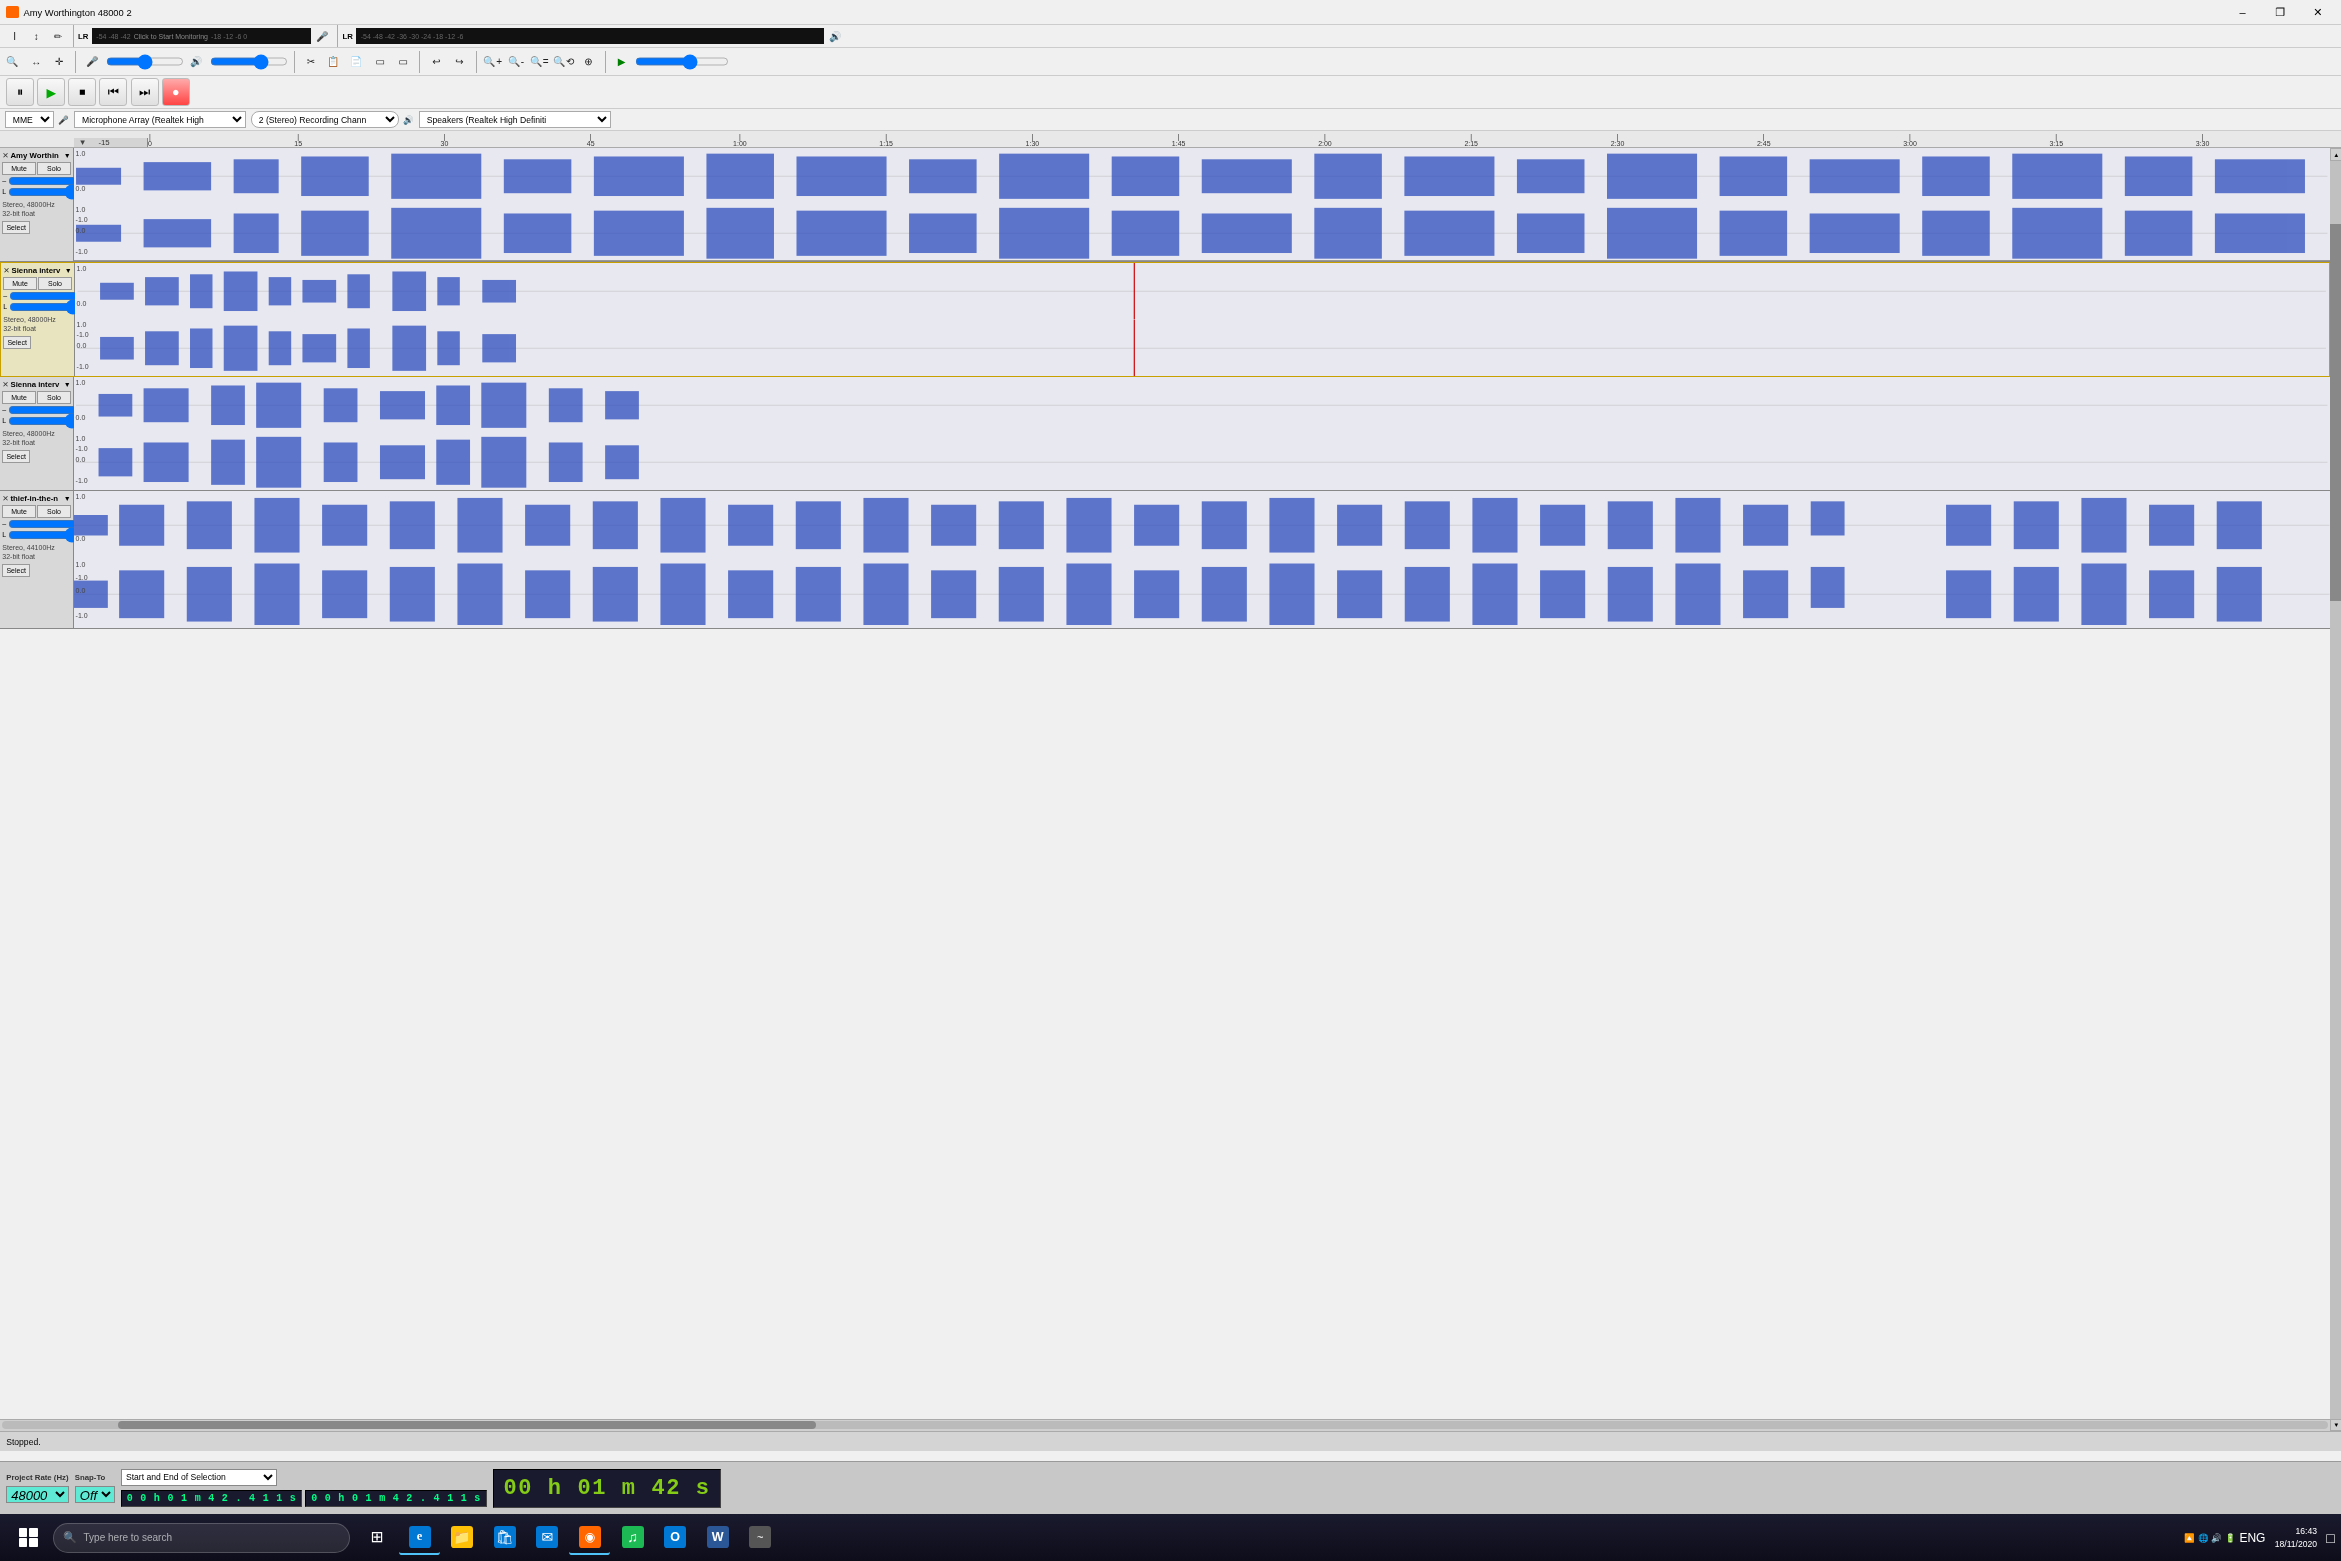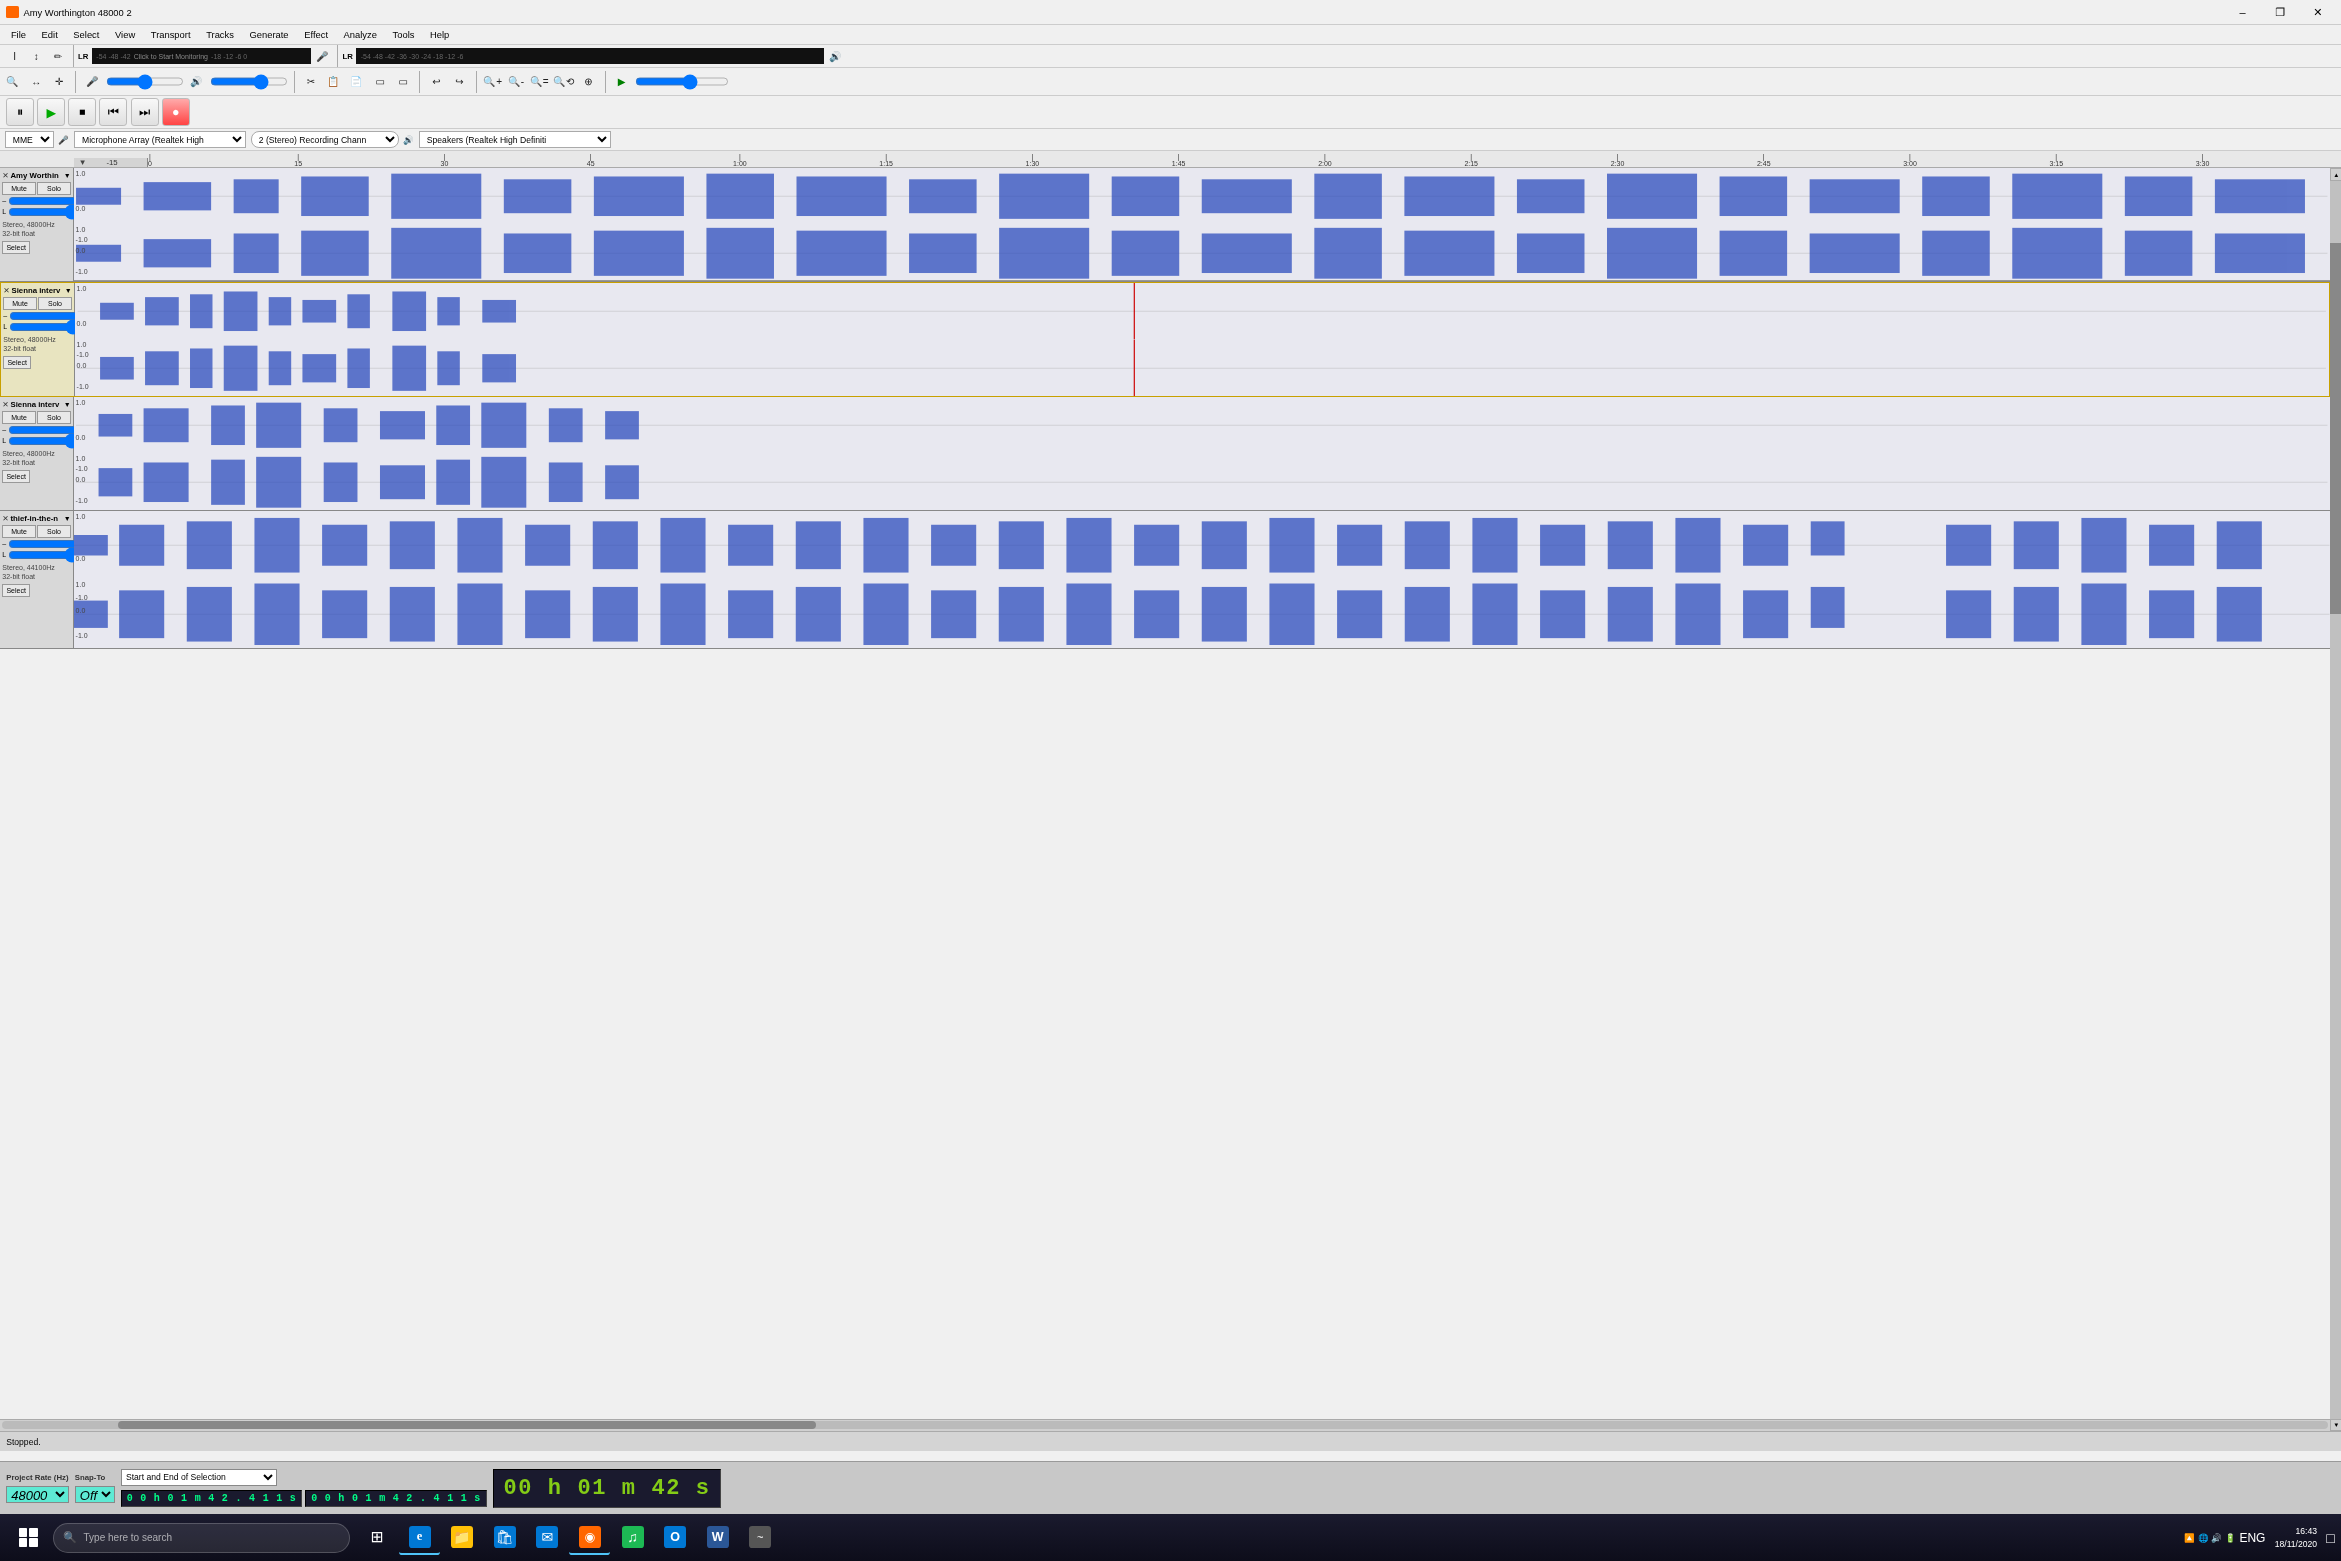--- a/index.html
+++ b/index.html
@@ -539,33 +539,20 @@
       <div class="title-icon"></div>
       <span id="title-text">Amy Worthington 48000 2</span>
     </div>
     <div id="title-bar-controls">
       <button class="title-btn">–</button>
       <button class="title-btn">❐</button>
       <button class="title-btn close">✕</button>
     </div>
   </div>
 
-  <div id="menu-bar">
-  <div class="menu-item">File</div>
-      <div class="menu-item">Edit</div>
-      <div class="menu-item">Select</div>
-      <div class="menu-item">View</div>
-      <div class="menu-item">Transport</div>
-      <div class="menu-item">Tracks</div>
-      <div class="menu-item">Generate</div>
-      <div class="menu-item">Effect</div>
-      <div class="menu-item">Analyze</div>
-      <div class="menu-item">Tools</div>
-      <div class="menu-item">Help</div>
-    </div>
 
   <div class="toolbar-row" style="height:23.4px; padding:1.6px 4.7px; gap:1.6px;">
     <button class="icon-btn active" title="Selection Tool">I</button>
     <button class="icon-btn" title="Envelope Tool">↕</button>
     <button class="icon-btn" title="Pencil Tool">✏</button>
     <div class="toolbar-sep"></div>
 
     <span style="font-size:7.8px; font-weight:bold; margin-right:1.6px;">LR</span>
 
     <div class="meter-display" style="max-width:219px;">
@@ -652,21 +639,21 @@
     </select>
     <span>🔊</span>
     <select class="device-select" style="width:192px;">
       <option>Speakers (Realtek High Definiti</option>
     </select>
   </div>
 
   <div id="timeline-ruler">
     <div style="width:74px; min-width:74px; background:#d4d4d4; border-right:1.6px solid #888; display:flex; align-items:center; padding-left:4.7px;">
       <span style="font-size:7.8px; color:#444;">▼</span>
-      <span style="font-size:7.8px; margin-left:20px; color:#333;text-align:right;">-15</span>
+      <span style="font-size:7.8px; margin-left:12px; color:#333;text-align:right;">-15</span>
     </div>
     <div class="ruler-marks" style="position:relative; flex:1; overflow:hidden; height:17px;">
 
     <div class="ruler-mark" style="left: 0%;">0</div>
         <div class="ruler-mark" style="left: 6.66667%;">15</div>
         <div class="ruler-mark" style="left: 13.3333%;">30</div>
         <div class="ruler-mark" style="left: 20%;">45</div>
         <div class="ruler-mark" style="left: 26.6667%;">1:00</div>
         <div class="ruler-mark" style="left: 33.3333%;">1:15</div>
         <div class="ruler-mark" style="left: 40%;">1:30</div>

